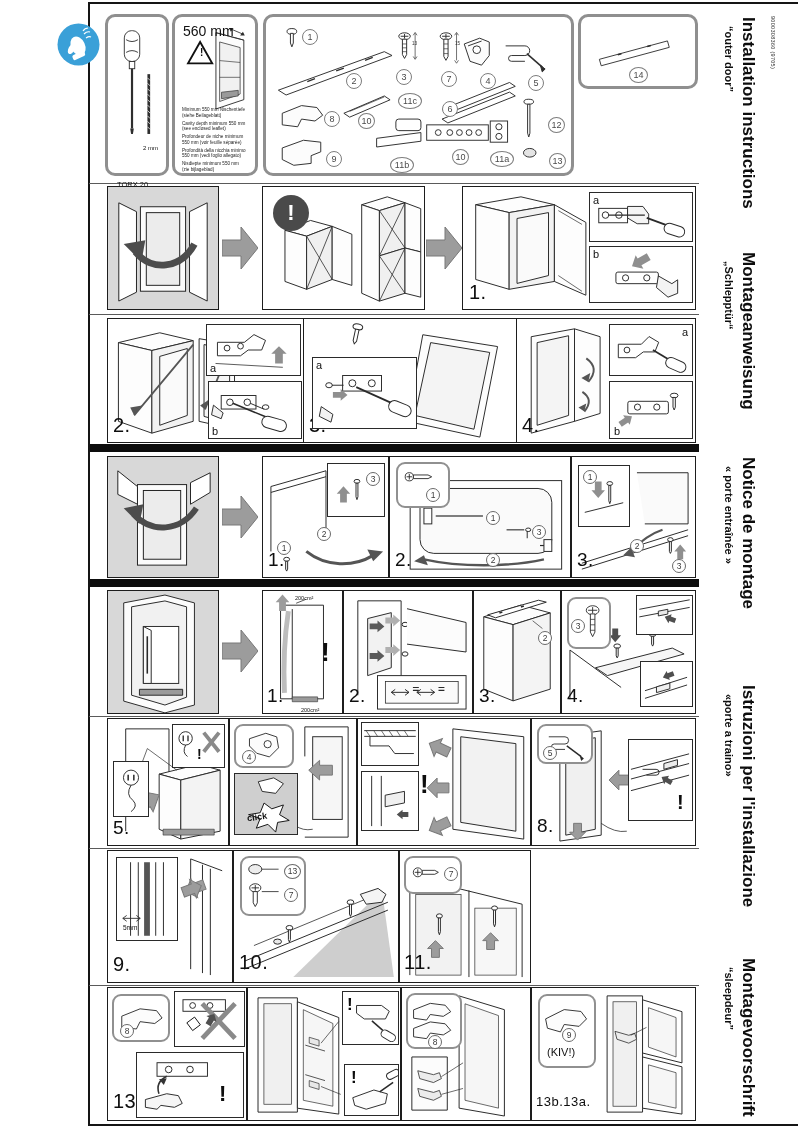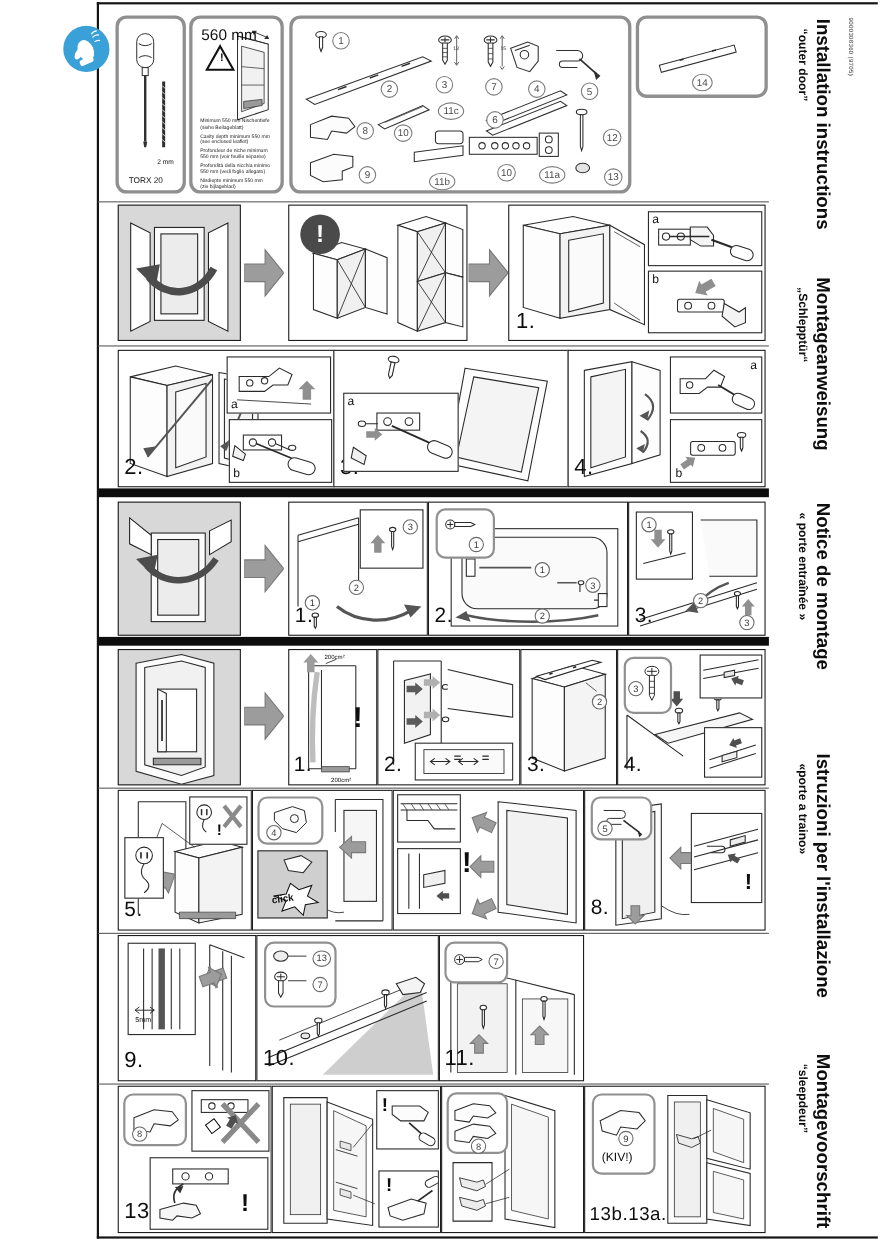--- a/index.html
+++ b/index.html
@@ -86,21 +86,21 @@
     <svg class="art" viewBox="0 0 64 162">
       <rect x="18" y="10" width="17" height="34" rx="8" fill="#fff" stroke="#2e2e2e"></rect>
       <path d="M20 20 q6.5 4 13 0 M20 34 q6.5 -4 13 0" stroke="#2e2e2e" fill="none"></path>
       <rect x="23.5" y="44" width="6" height="8" fill="#fff" stroke="#2e2e2e"></rect>
       <line x1="26.5" y1="52" x2="26.5" y2="118" stroke="#2e2e2e" stroke-width="2.4"></line>
       <path d="M24.5 118 h4 l-1 6 h-2 z" fill="#2e2e2e"></path>
       <line x1="45" y1="58" x2="45" y2="124" stroke="#2e2e2e" stroke-width="3"></line>
       <path d="M43.5 62 l3 3 M43.5 68 l3 3 M43.5 74 l3 3 M43.5 80 l3 3 M43.5 86 l3 3 M43.5 92 l3 3 M43.5 98 l3 3 M43.5 104 l3 3 M43.5 110 l3 3 M43.5 116 l3 3" stroke="#fff" stroke-width=".8"></path>
     </svg>
     <span class="t" style="left:35px;top:128px;font-size:6px">2 mm</span>
-    <span class="t" style="left:9px;top:142px;font-size:7.5px">TORX 20</span>
+    <span class="t" style="left:9px;top:163px;font-size:7.5px">TORX 20</span>
   </div>
 
   <div class="rpanel" style="left:172px;top:14px;width:86px;height:162px">
     <svg class="art" viewBox="0 0 86 162">
       <path d="M44 14 l30 8 v64 l-30 10 z" fill="#fcfcfc" stroke="#2e2e2e"></path>
       <path d="M44 14 l30 8 M48 24 l22 6 v50 l-22 8 z" fill="#f1f1f1" stroke="#2e2e2e" stroke-width=".8"></path>
       <path d="M48 44 l22 2 M48 62 l22 0" stroke="#2e2e2e" stroke-width=".7"></path>
       <path d="M50 78 l18 -2 v6 l-18 3 z" fill="#9a9a9a" stroke="#2e2e2e" stroke-width=".7"></path>
       <path d="M60 10 l14 6" stroke="#2e2e2e" stroke-width=".9"></path>
       <path d="M58 9 l5 0 -3 4 z M75 17 l-5 0 3 -4 z" fill="#2e2e2e"></path>
@@ -858,21 +858,21 @@
     <svg class="art" viewBox="0 0 165 134">
       <path d="M76 8 h36 v118 h-36 z" fill="#fcfcfc" stroke="#2a2a2a"></path>
       <rect x="82" y="14" width="24" height="106" fill="#f0f0f0" stroke="#2a2a2a" stroke-width=".7"></rect>
       <polygon points="112,12 152,24 152,76 112,66" fill="#fff" stroke="#2a2a2a"></polygon>
       <polygon points="118,20 146,30 146,70 118,60" fill="#f6f6f6" stroke="#2a2a2a" stroke-width=".7"></polygon>
       <polygon points="112,70 152,80 152,128 112,122" fill="#fff" stroke="#2a2a2a"></polygon>
       <polygon points="118,78 146,86 146,122 118,116" fill="#f6f6f6" stroke="#2a2a2a" stroke-width=".7"></polygon>
       <path d="M84 44 l14 4 6 -2 2 6 -8 4 -12 -4 z" fill="#ececec" stroke="#2a2a2a" stroke-width=".8"></path>
       <path d="M100 48 L116 40" stroke="#2a2a2a" stroke-width=".7"></path>
     </svg>
-    <span class="step" style="left:4px;top:106px;font-size:17px">13b.13a.</span>
+    <span class="step" style="left:4px;top:106px;font-size:13px">13b.13a.</span>
     <div class="callout" style="left:6px;top:6px;width:58px;height:74px">
       <svg class="art" viewBox="0 0 58 74">
         <path d="M6 24 l20 -10 18 2 6 8 -8 8 -16 -2 -4 8 -14 -4 z" fill="#fcfcfc" stroke="#2a2a2a"></path>
       </svg>
       <span class="circ" style="left:22px;top:32px">9</span>
       <span class="t" style="left:7px;top:50px;font-size:11px;color:#111">(KIV!)</span>
     </div>
   </div>
 
 </div>

